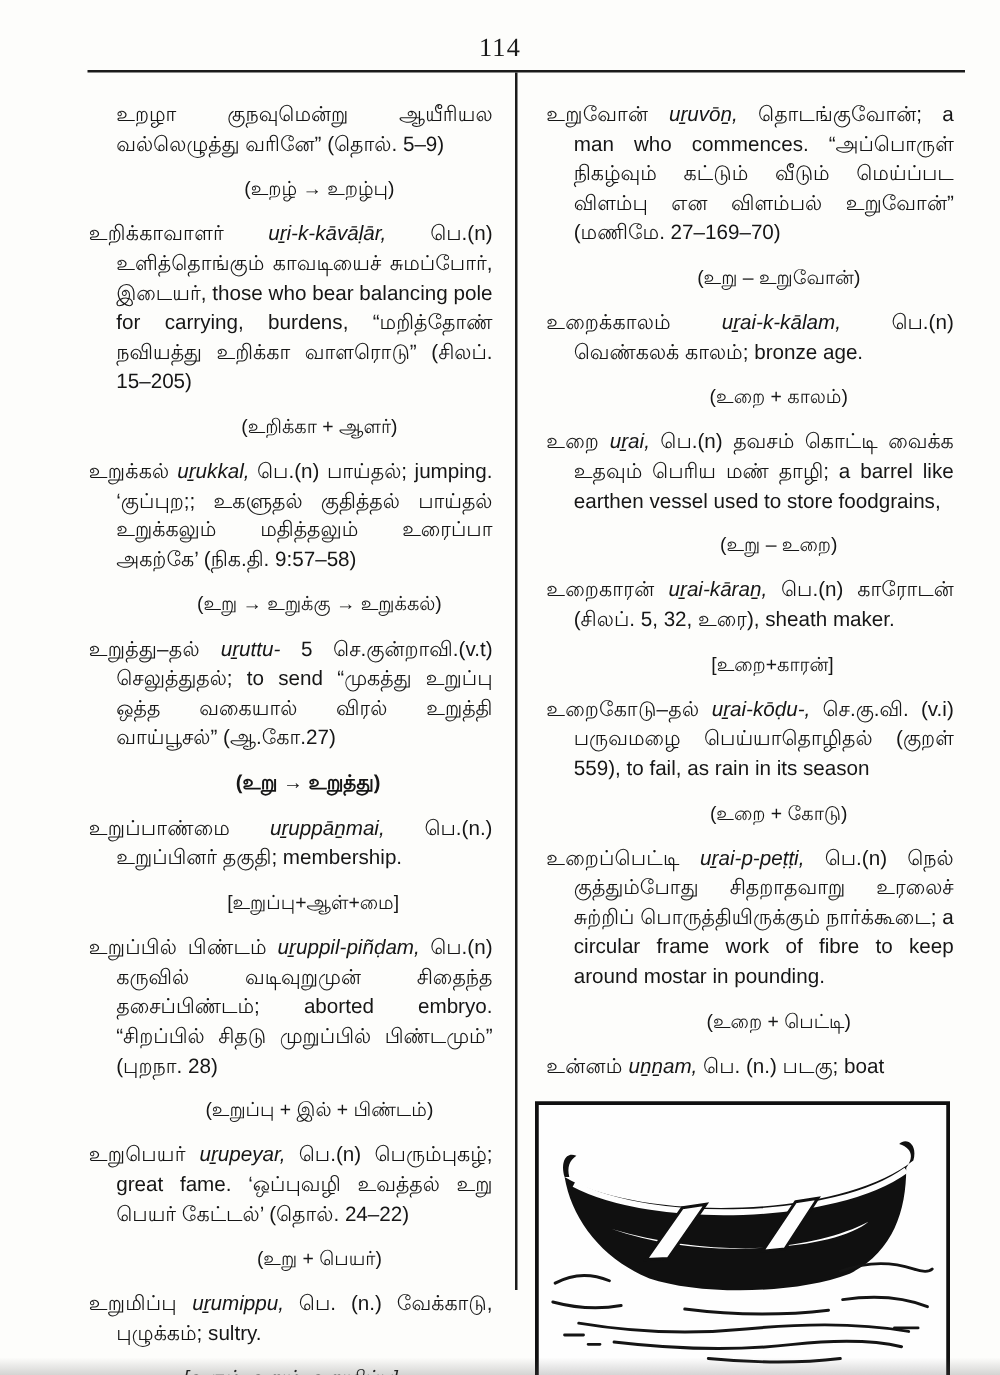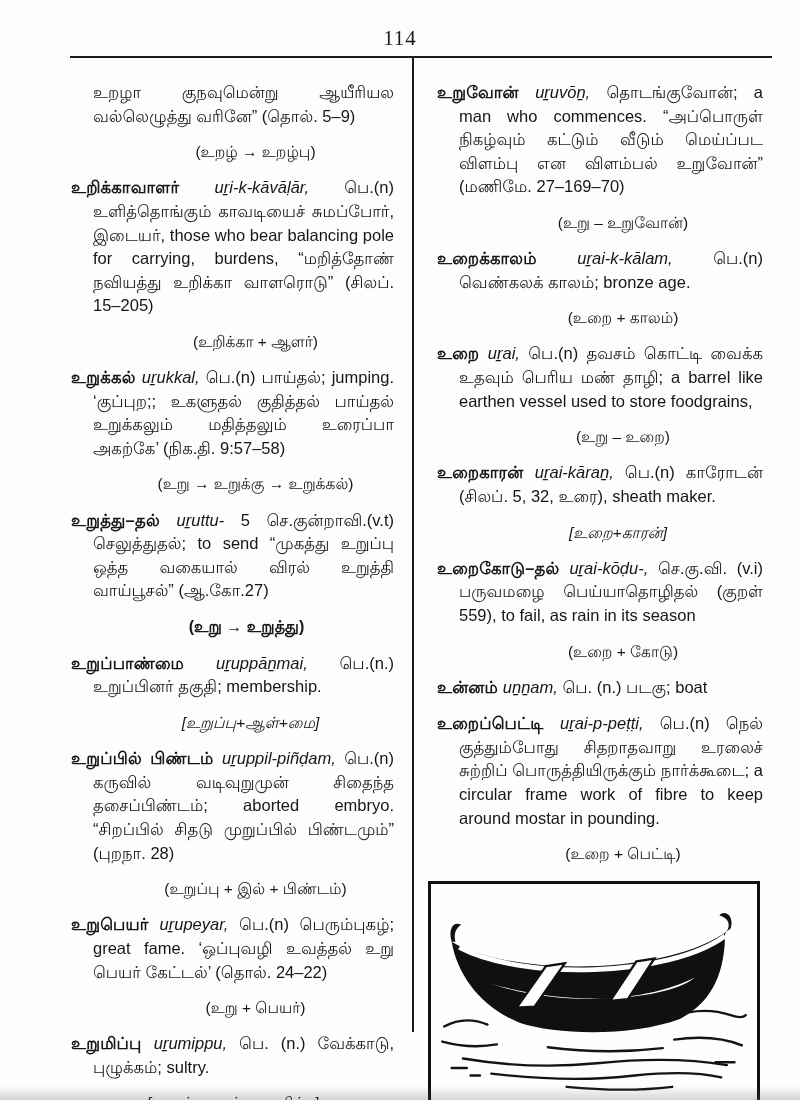--- a/index.html
+++ b/index.html
@@ -25,28 +25,28 @@
   }
   .col{position:absolute;top:68px;font-size:16.5px;line-height:1.43;}
   .col-left{left:58px;width:349px;}
   .col-right{left:424px;width:352px;}
   .entry{margin:0 0 11px 0;}
   .para{
     margin:13px;text-align:justify;
     text-indent:-22px;padding-left:22px;
   }
   .para.cont{text-indent:0;padding-left:22px;}
-  .hw{font-weight:700;letter-spacing:.2px;}
+  .hw{font-weight:400;letter-spacing:.2px;}
   .tr{font-style:italic;}
   .etym{
     margin:7px 0 2px 0;padding-left:46px;
     font-size:15.5px;text-align:center;text-indent:0;
   }
   .etym-bold{font-weight:700;font-size:16px;padding-left:28px;}
-  .etym-italic{font-style:italic;padding-left:36px;}
+  .etym-italic{padding-left:36px;}
   .etym-center{font-style:italic;text-align:center;padding-left:0;}
   .figure-box{
     margin:16px 0 0 4px;width:326px;height:219px;
     border:3px solid #101010;background:#fefefe;
     display:flex;align-items:center;justify-content:center;
   }
   .figure-box svg{display:block;width:320px;height:213px;}
   .scan-shadow{
     position:absolute;bottom:0;left:0;width:800px;height:14px;
     background:linear-gradient(to bottom,rgba(0,0,0,0),rgba(90,90,90,.25));
@@ -124,26 +124,26 @@
     <p class="para"><b class="hw">உறைகாரன் </b><i class="tr">uṟai-kāraṉ, </i><span>பெ.(n) காரோடன் (சிலப். 5, 32, உரை), sheath maker.</span></p>
     <p class="etym etym-italic">[உறை+காரன்]</p>
   </div>
 
   <div class="entry">
     <p class="para"><b class="hw">உறைகோடு–தல் </b><i class="tr">uṟai-kōḍu-, </i><span>செ.கு.வி. (v.i) பருவமழை பெய்யாதொழிதல் (குறள் 559), to fail, as rain in its season</span></p>
     <p class="etym">(உறை + கோடு)</p>
   </div>
 
   <div class="entry">
-    <p class="para"><b class="hw">உன்னம் </b><i class="tr">uṉṉam, </i><span>பெ. (n.) படகு; boat</span></p>
+    <p class="para"><b class="hw">உறைப்பெட்டி </b><i class="tr">uṟai-p-peṭṭi, </i><span>பெ.(n) நெல் குத்தும்போது சிதறாதவாறு உரலைச் சுற்றிப் பொருத்தியிருக்கும் நார்க்கூடை; a circular frame work of fibre to keep around mostar in pounding.</span></p>
+    <p class="etym">(உறை + பெட்டி)</p>
   </div>
 
   <div class="entry">
-    <p class="para"><b class="hw">உறைப்பெட்டி </b><i class="tr">uṟai-p-peṭṭi, </i><span>பெ.(n) நெல் குத்தும்போது சிதறாதவாறு உரலைச் சுற்றிப் பொருத்தியிருக்கும் நார்க்கூடை; a circular frame work of fibre to keep around mostar in pounding.</span></p>
-    <p class="etym">(உறை + பெட்டி)</p>
+    <p class="para"><b class="hw">உன்னம் </b><i class="tr">uṉṉam, </i><span>பெ. (n.) படகு; boat</span></p>
   </div>
 
   <div class="figure-box">
     <svg viewBox="0 0 334 226" xmlns="http://www.w3.org/2000/svg">
 
       <path d="M16,58
         C80,96 250,94 312,44
         C316,30 306,24 300,30
         C312,34 312,42 306,50
         C306,88 294,122 258,140

